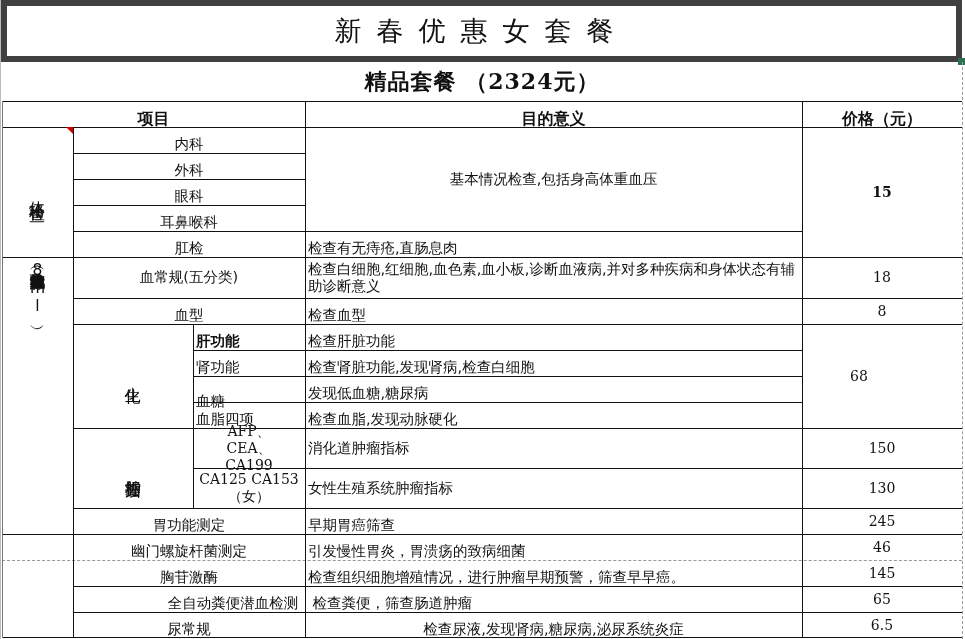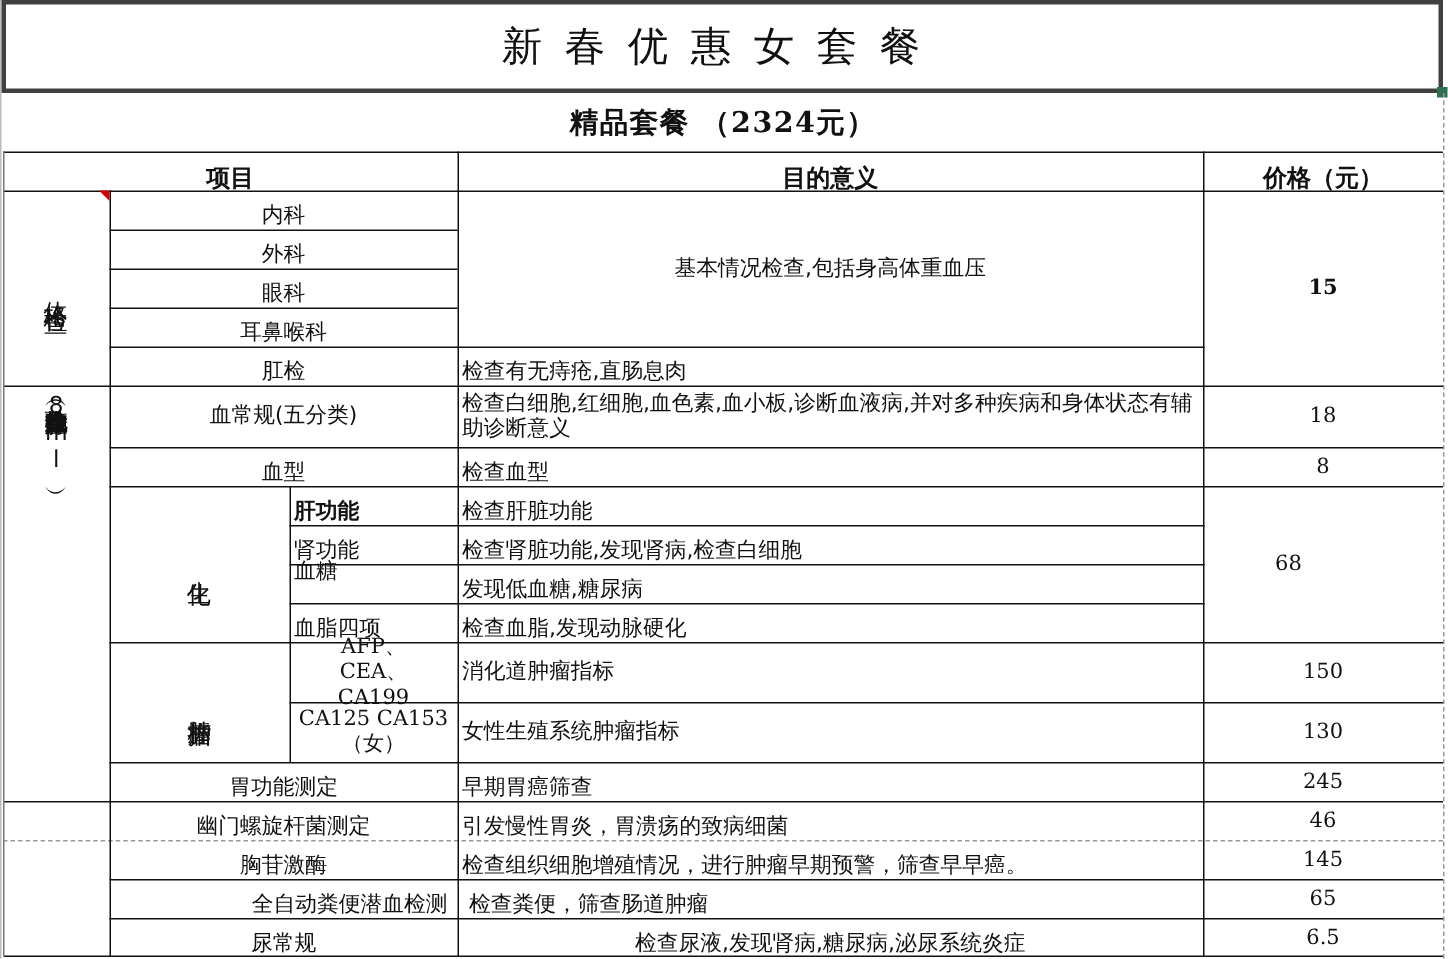--- a/index.html
+++ b/index.html
@@ -1,26 +1,26 @@
 <!DOCTYPE html>
 <html><head>
 <meta charset="utf-8">
 <style>
   html, body { margin:0; padding:0; background:#ffffff; }
   body { width:965px; height:639px; position:relative; overflow:hidden;
          font-family:"DejaVu Sans", "Liberation Sans", sans-serif; color:#111; }
   .abs { position:absolute; box-sizing:border-box; }
-  .title-box { left:1px; top:0; width:961px; height:62px; border:3px solid #404040; background:#fff;
+  .title-box { left:1px; top:0; width:961px; height:62px; border:6px solid #404040; background:#fff;
                display:flex; align-items:center; justify-content:center; }
   .title-text { font-family:"DejaVu Serif","Liberation Serif",serif; font-size:27px; letter-spacing:15px; font-weight:normal; color:#111; }
   .sel-handle { left:958px; top:58px; width:7px; height:7px; background:#2e7150; }
   .page-break-v { left:962px; top:62px; width:0; height:577px; border-left:1px dashed #999; }
   .gridline-left { left:0; top:0; width:1px; height:639px; background:#bbb; }
   .subtitle { left:2px; top:62px; width:960px; height:39px; display:flex; align-items:center; justify-content:center;
-              font-family:"DejaVu Serif","Liberation Serif",serif; font-size:19px; font-weight:bold; letter-spacing:1px; }
+              font-family:"DejaVu Serif","Liberation Serif",serif; font-size:22px; font-weight:bold; letter-spacing:1px; }
   .hl { position:absolute; height:0; border-top:1.5px solid #111; }
   .vl { position:absolute; width:0; border-left:1.5px solid #111; }
   .cell { position:absolute; box-sizing:border-box; display:flex; align-items:center; font-size:14.5px; line-height:17px; }
   .c { justify-content:center; text-align:center; }
   .l { justify-content:flex-start; padding-left:3px; text-align:left; }
   .bottom { align-items:flex-end; padding-bottom:0px; }
   .hdr { font-family:"DejaVu Serif","Liberation Serif",serif; font-size:16px; font-weight:bold; }
   .num { font-family:"DejaVu Serif","Liberation Serif",serif; font-size:14px; }
   .vert { writing-mode:vertical-rl; text-orientation:upright; letter-spacing:2px; font-size:16px; }
   .comment-marker { left:66px; top:127px; width:0; height:0; border-top:7px solid #d40000; border-left:7px solid transparent; }
@@ -96,21 +96,21 @@
 <div class="cell l bottom" style="left:305px; top:298px; width:497px; height:26px;">检查血型</div>
 <div class="cell c num" style="left:802px; top:298px; width:160px; height:26px;">8</div>
 
 <div class="cell c" style="left:73px; top:324px; width:120px; height:104px;">
   <span class="vert">生化</span>
 </div>
 <div class="cell l bottom" style="left:193px; top:324px; width:112px; height:26px;font-weight:bold;">肝功能</div>
 <div class="cell l bottom" style="left:305px; top:324px; width:497px; height:26px;">检查肝脏功能</div>
 <div class="cell l bottom" style="left:193px; top:350px; width:112px; height:26px;">肾功能</div>
 <div class="cell l bottom" style="left:305px; top:350px; width:497px; height:26px;">检查肾脏功能,发现肾病,检查白细胞</div>
-<div class="cell l bottom" style="left:193px; top:364px; width:112px; height:26px;">血糖</div>
+<div class="cell l bottom" style="left:193px; top:384px; width:112px; height:26px;">血糖</div>
 <div class="cell l bottom" style="left:305px; top:376px; width:497px; height:26px;">发现低血糖,糖尿病</div>
 <div class="cell l bottom" style="left:193px; top:402px; width:112px; height:26px;">血脂四项</div>
 <div class="cell l bottom" style="left:305px; top:402px; width:497px; height:26px;">检查血脂,发现动脉硬化</div>
 <div class="cell c num" style="left:758px; top:324px; width:160px; height:104px;padding-left:42px;">68</div>
 
 <div class="cell c" style="left:73px; top:428px; width:120px; height:80px;">
   <span class="vert" style="letter-spacing:0px; line-height:18px;">肿瘤指标</span>
 </div>
 <div class="cell c num" style="left:195px; top:428px; width:108px; height:40px; padding:0 10px;">AFP、CEA、CA199</div>
 <div class="cell l" style="left:305px; top:428px; width:497px; height:40px;">消化道肿瘤指标</div>

